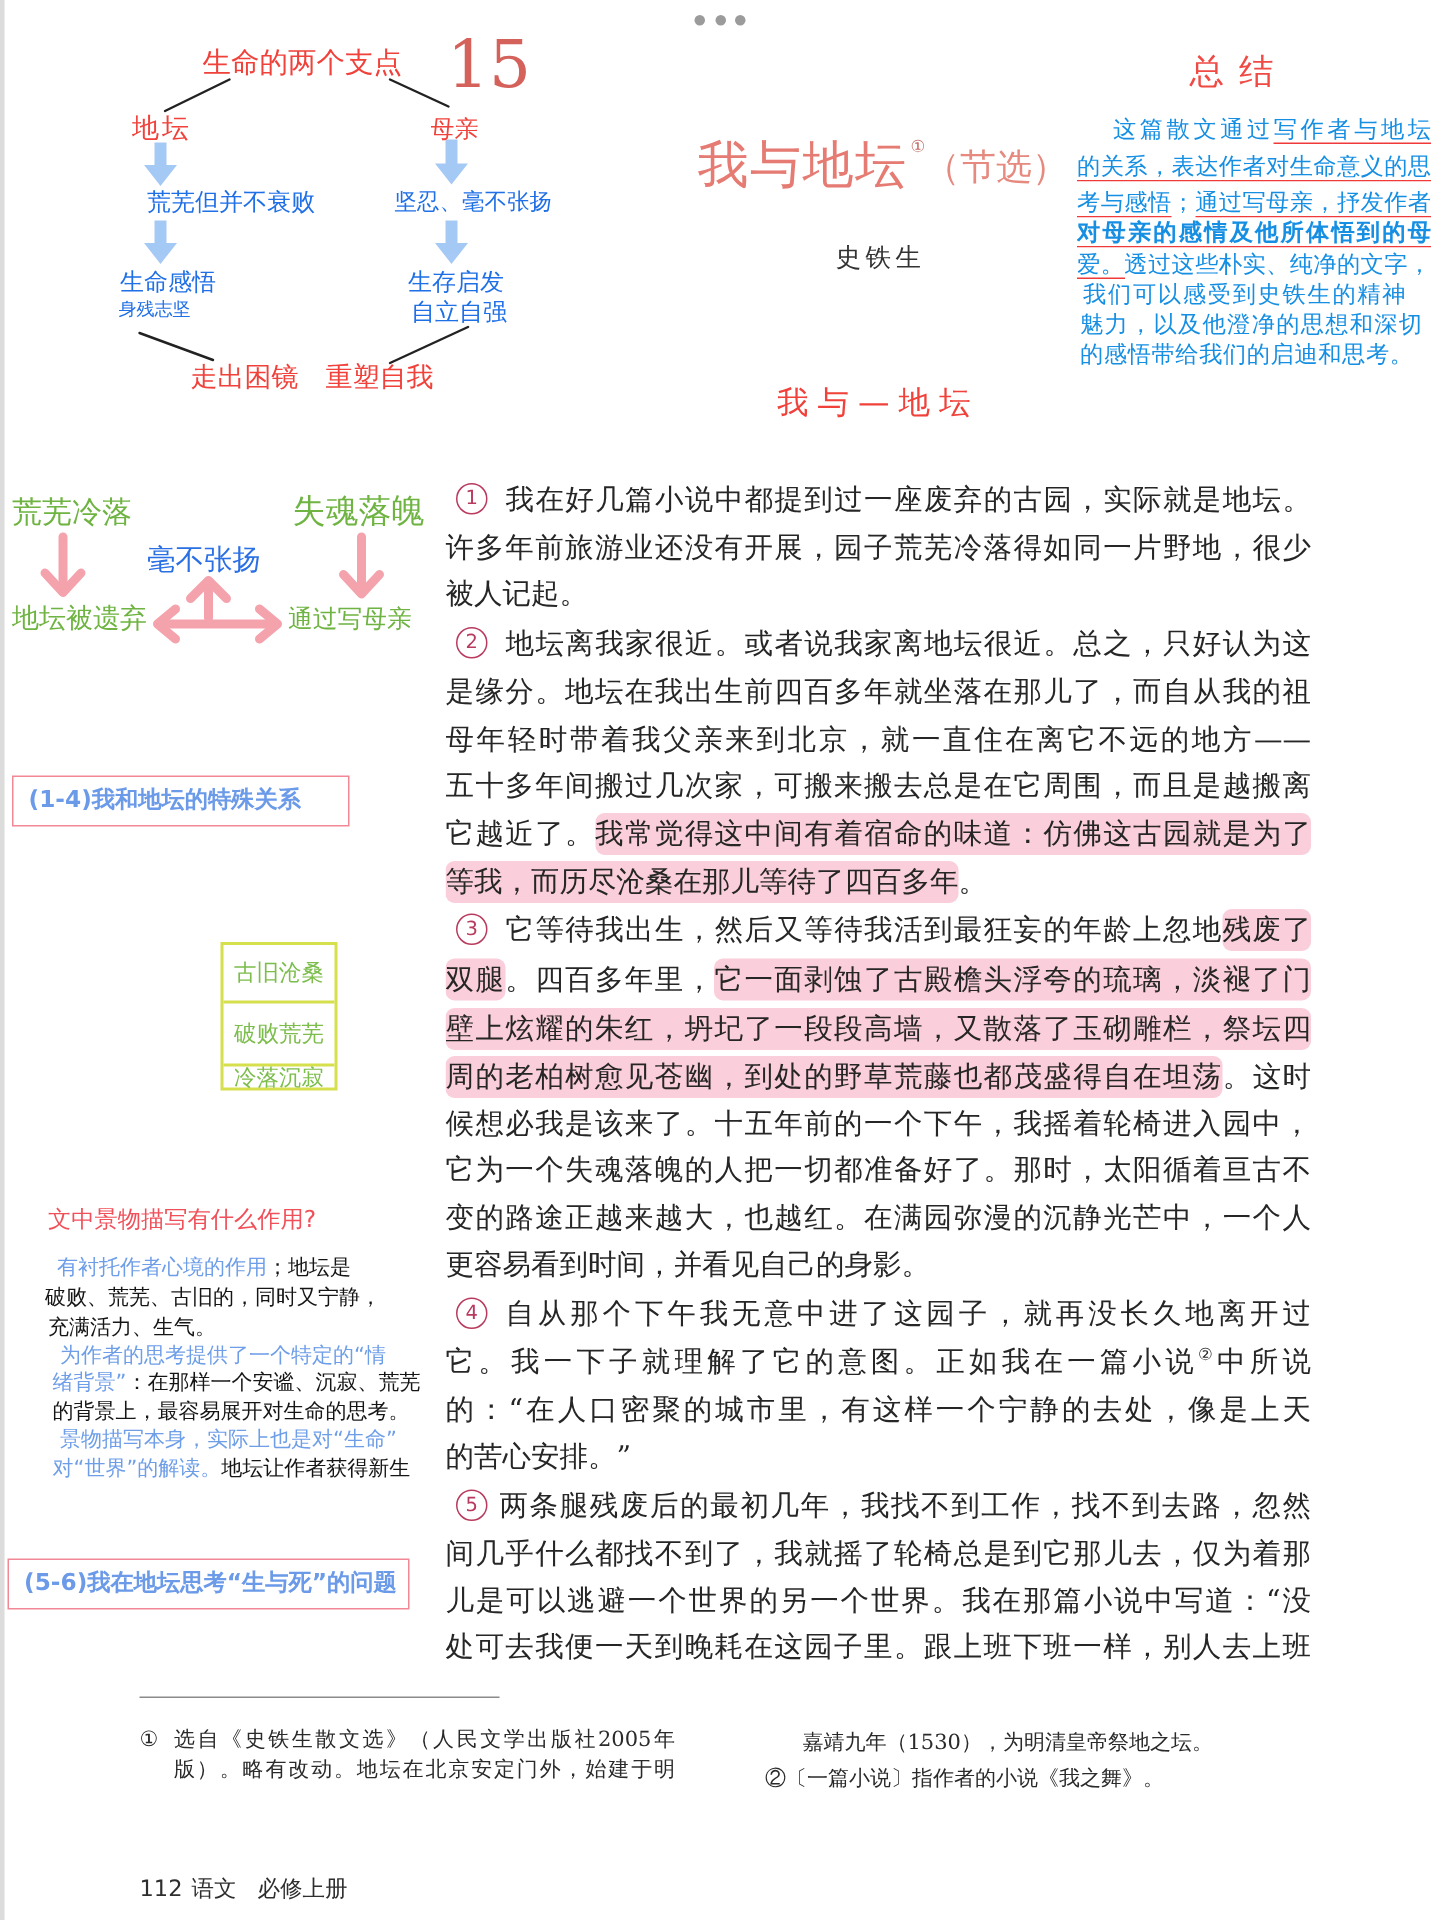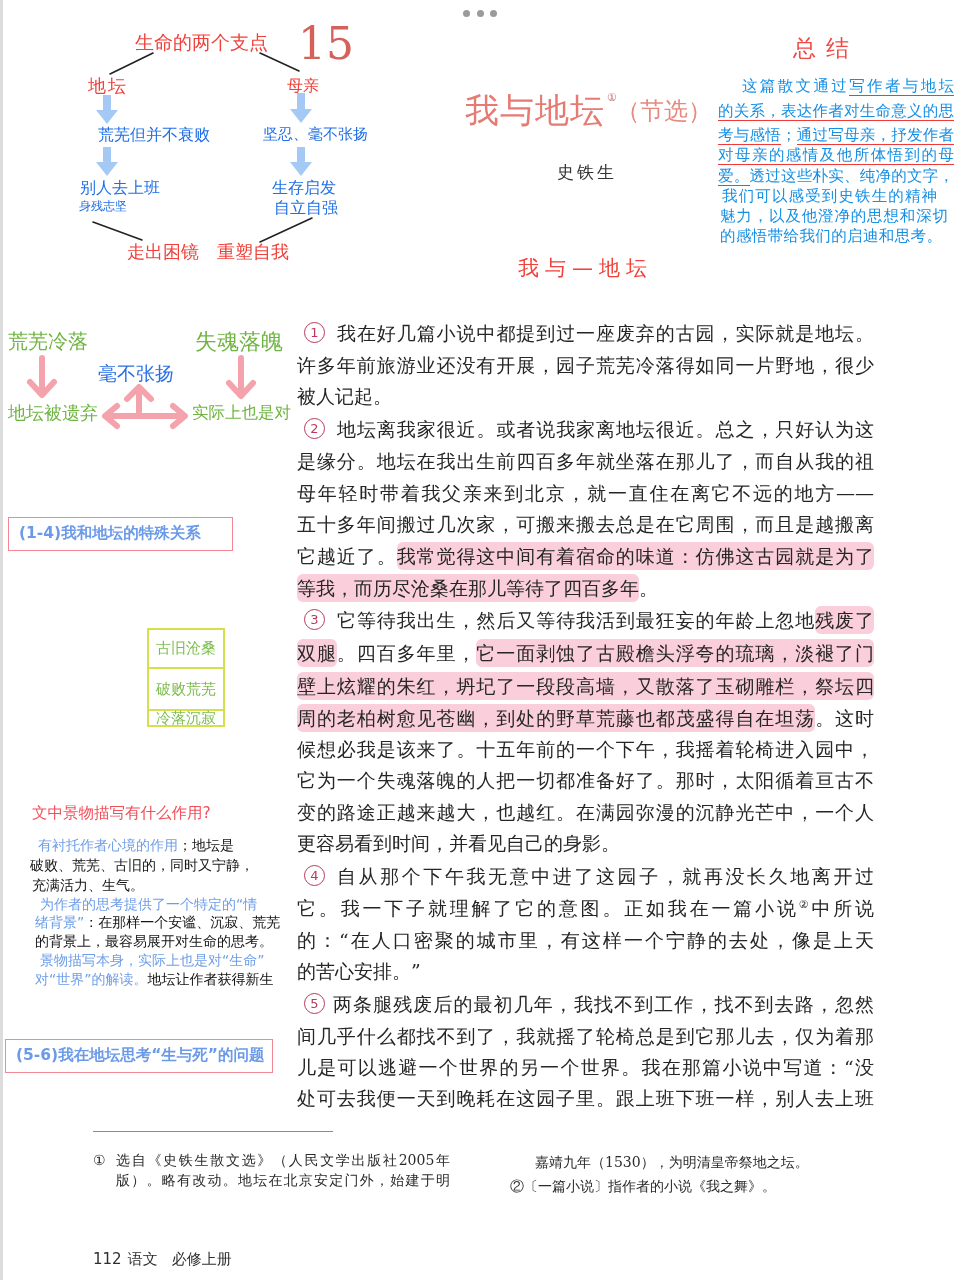--- a/index.html
+++ b/index.html
@@ -96,48 +96,48 @@
       <polyline points="173,406 185,416 173,426"></polyline>
     </g>
   </svg>
 
   <div class="abs hand red" style="left:135px;top:33px;font-size:19px;">生命的两个支点</div>
   <div class="abs" style="left:298px;top:22px;font-size:44px;color:#d4615a;font-family:'DejaVu Serif',serif;">15</div>
   <div class="abs hand red" style="left:88px;top:77px;font-size:18px;letter-spacing:2px;">地坛</div>
   <div class="abs hand red" style="left:287px;top:78px;font-size:16px;">母亲</div>
   <div class="abs hand blue" style="left:70px;top:127px;font-size:16px;margin-left:28px;">荒芜但并不衰败</div>
   <div class="abs hand blue" style="left:263px;top:127px;font-size:15px;">坚忍、毫不张扬</div>
-  <div class="abs hand blue" style="left:80px;top:180px;font-size:16px;">别人去上班</div>
+  <div class="abs hand blue" style="left:80px;top:180px;font-size:16px;">生命感悟</div>
   <div class="abs hand blue" style="left:79px;top:200px;font-size:12px;">身残志坚</div>
   <div class="abs hand blue" style="left:272px;top:180px;font-size:16px;">生存启发</div>
   <div class="abs hand blue" style="left:274px;top:200px;font-size:16px;">自立自强</div>
   <div class="abs hand red" style="left:127px;top:243px;font-size:18px;">走出困镜</div>
   <div class="abs hand red" style="left:217px;top:243px;font-size:18px;">重塑自我</div>
 
   <div class="abs" style="left:465px;top:93px;font-size:34px;color:#e57b72;letter-spacing:1px;">我与地坛</div>
   <div class="abs" style="left:607px;top:92px;font-size:11px;color:#c06a62;">①</div>
   <div class="abs" style="left:616px;top:99px;font-size:24px;color:#e68a80;">（节选）</div>
   <div class="abs" style="left:557px;top:164px;font-size:17px;color:#333;letter-spacing:3px;">史铁生</div>
   <div class="abs hand red" style="left:518px;top:258px;font-size:21px;letter-spacing:6px;">我与—地坛</div>
 
   <div class="abs hand" style="left:793px;top:37px;font-size:23px;color:#f04a45;letter-spacing:10px;">总结</div>
   <div class="sum-line" style="top:76px;left:742px;width:212px;"><span>这篇散文通过</span><span class="ul">写作者与地坛</span></div>
   <div class="sum-line" style="top:101px;"><span class="ul">的关系，表达作者对生命意义的思</span></div>
   <div class="sum-line" style="top:125px;"><span class="ul">考与感悟</span><span>；</span><span class="ul">通过写母亲，抒发作者</span></div>
-  <div class="sum-line" style="top:145px;"><span class="ul">对母亲的感情及他所体悟到的母</span></div>
+  <div class="sum-line" style="top:145px;font-weight:bold;"><span class="ul">对母亲的感情及他所体悟到的母</span></div>
   <div class="sum-line" style="top:166px;"><span class="ul">爱。</span><span>透过这些朴实、纯净的文字，</span></div>
   <div class="sum-line" style="top:186px;left:722px;width:215px;"><span>我们可以感受到史铁生的精神</span></div>
   <div class="sum-line" style="top:206px;left:720px;width:228px;"><span>魅力，以及他澄净的思想和深切</span></div>
   <div class="sum-line" style="top:226px;left:720px;width:222px;"><span>的感悟带给我们的启迪和思考。</span></div>
 
   <div class="abs hand green" style="left:8px;top:331px;font-size:20px;">荒芜冷落</div>
   <div class="abs hand green" style="left:195px;top:331px;font-size:22px;">失魂落魄</div>
   <div class="abs hand" style="left:98px;top:364px;font-size:19px;color:#2a6fe3;">毫不张扬</div>
   <div class="abs hand green" style="left:8px;top:404px;font-size:18px;">地坛被遗弃</div>
-  <div class="abs hand green" style="left:192px;top:405px;font-size:16.5px;">实际上也是对</div>
+  <div class="abs hand green" style="left:192px;top:405px;font-size:16.5px;">通过写母亲</div>
 
   <div class="note-box" style="left:8px;top:517px;width:225px;height:34px;line-height:31px;"><span>(1-4)我和地坛的特殊关系</span></div>
 
   <div class="word-table">
     <div style="height:37px;">古旧沧桑</div>
     <div style="height:42px;">破败荒芜</div>
     <div style="height:16px;">冷落沉寂</div>
   </div>
 
   <div class="abs hand" style="left:32px;top:806px;font-size:15.5px;color:#f0505a;">文中景物描写有什么作用?</div>

